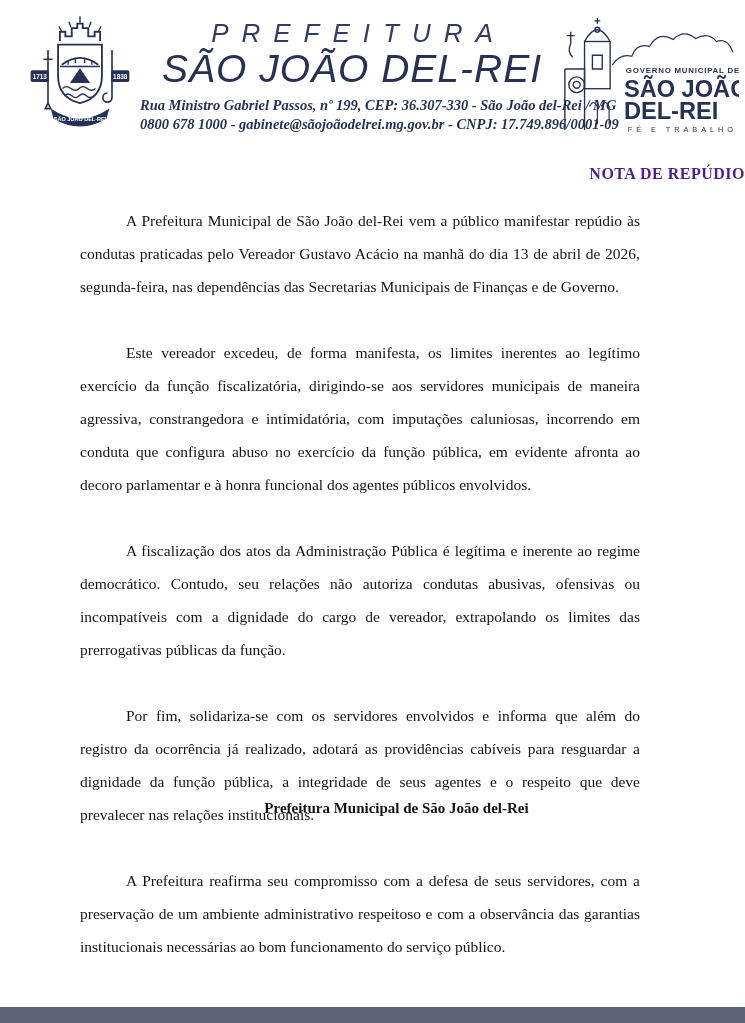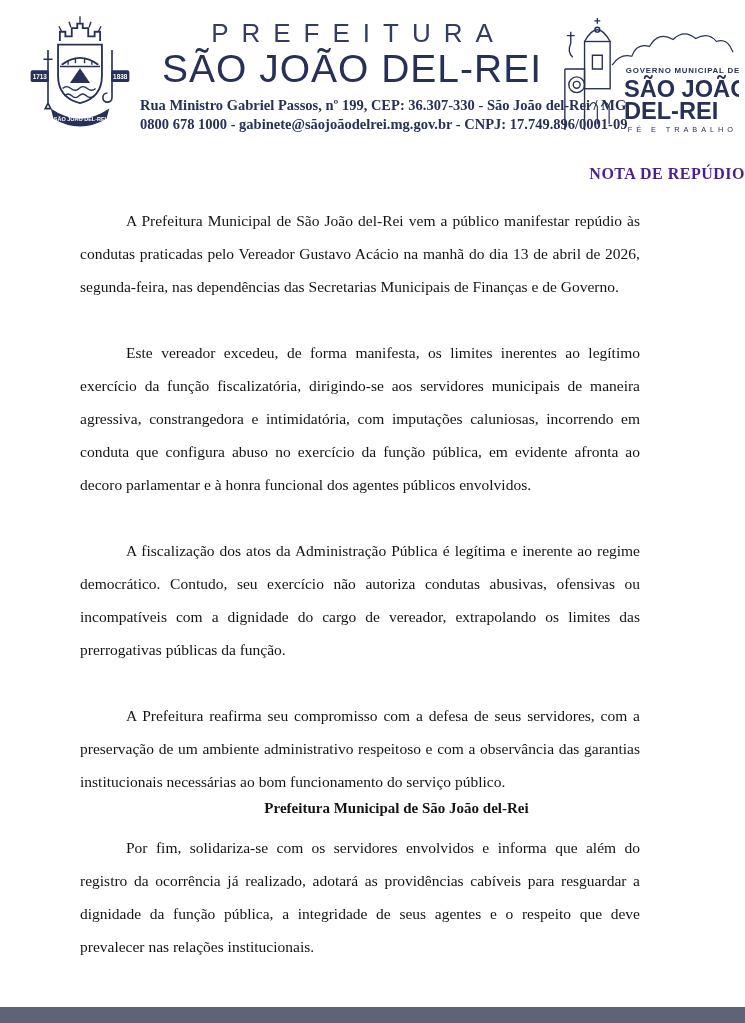--- a/index.html
+++ b/index.html
@@ -13,21 +13,21 @@
     overflow: hidden;
     font-family: "Liberation Serif", serif;
     color: #141414;
   }
 
   
   .letterhead { position: absolute; top: 0; left: 0; width: 100%; height: 140px; }
   .crest { position: absolute; left: 24px; top: 8px; width: 112px; height: 128px; }
   .head-center {
     position: absolute; left: 140px; top: 18px; width: 424px;
-    text-align: center; color: #273158;
+    text-align: center; color: #273158; font-style: italic;
   }
   .brand-top {
     font-family: "Liberation Sans", sans-serif;
     font-weight: 300; font-size: 26px; letter-spacing: 13px;
     text-indent: 13px; color: #333d63;
   }
   .brand-name {
     font-family: "Liberation Sans", sans-serif;
     font-weight: 400; font-size: 39px; letter-spacing: 1px;
     color: #273158; margin-top: -2px;
@@ -154,22 +154,22 @@
       <text x="68" y="113" font-size="24" font-weight="bold" fill="#273158">DEL-REI</text>
       <text x="72" y="126" font-size="7.5" letter-spacing="4" fill="#273158">FÉ E TRABALHO</text>
     </svg>
   </div>
 
   <div class="doc-title">NOTA DE REPÚDIO</div>
 
   <div class="doc-body">
     <p>A Prefeitura Municipal de São João del-Rei vem a público manifestar repúdio às condutas praticadas pelo Vereador Gustavo Acácio na manhã do dia 13 de abril de 2026, segunda-feira, nas dependências das Secretarias Municipais de Finanças e de Governo.</p>
     <p>Este vereador excedeu, de forma manifesta, os limites inerentes ao legítimo exercício da função fiscalizatória, dirigindo-se aos servidores municipais de maneira agressiva, constrangedora e intimidatória, com imputações caluniosas, incorrendo em conduta que configura abuso no exercício da função pública, em evidente afronta ao decoro parlamentar e à honra funcional dos agentes públicos envolvidos.</p>
-    <p>A fiscalização dos atos da Administração Pública é legítima e inerente ao regime democrático. Contudo, seu exercício não autoriza condutas abusivas, ofensivas ou incompatíveis com a dignidade do cargo de vereador, extrapolando os limites das prerrogativas públicas da função.</p>
+    <p>A fiscalização dos atos da Administração Pública é legítima e inerente ao regime democrático. Contudo, seu relações não autoriza condutas abusivas, ofensivas ou incompatíveis com a dignidade do cargo de vereador, extrapolando os limites das prerrogativas públicas da função.</p>
+    <p>Por fim, solidariza-se com os servidores envolvidos e informa que além do registro da ocorrência já realizado, adotará as providências cabíveis para resguardar a dignidade da função pública, a integridade de seus agentes e o respeito que deve prevalecer nas relações institucionais.</p>
     <p>A Prefeitura reafirma seu compromisso com a defesa de seus servidores, com a preservação de um ambiente administrativo respeitoso e com a observância das garantias institucionais necessárias ao bom funcionamento do serviço público.</p>
-    <p>Por fim, solidariza-se com os servidores envolvidos e informa que além do registro da ocorrência já realizado, adotará as providências cabíveis para resguardar a dignidade da função pública, a integridade de seus agentes e o respeito que deve prevalecer nas relações institucionais.</p>
   </div>
 
   <div class="signature-line">Prefeitura Municipal de São João del-Rei</div>
 
   <div class="footer-bar"></div>
 
 </div>
 
 </body></html>

